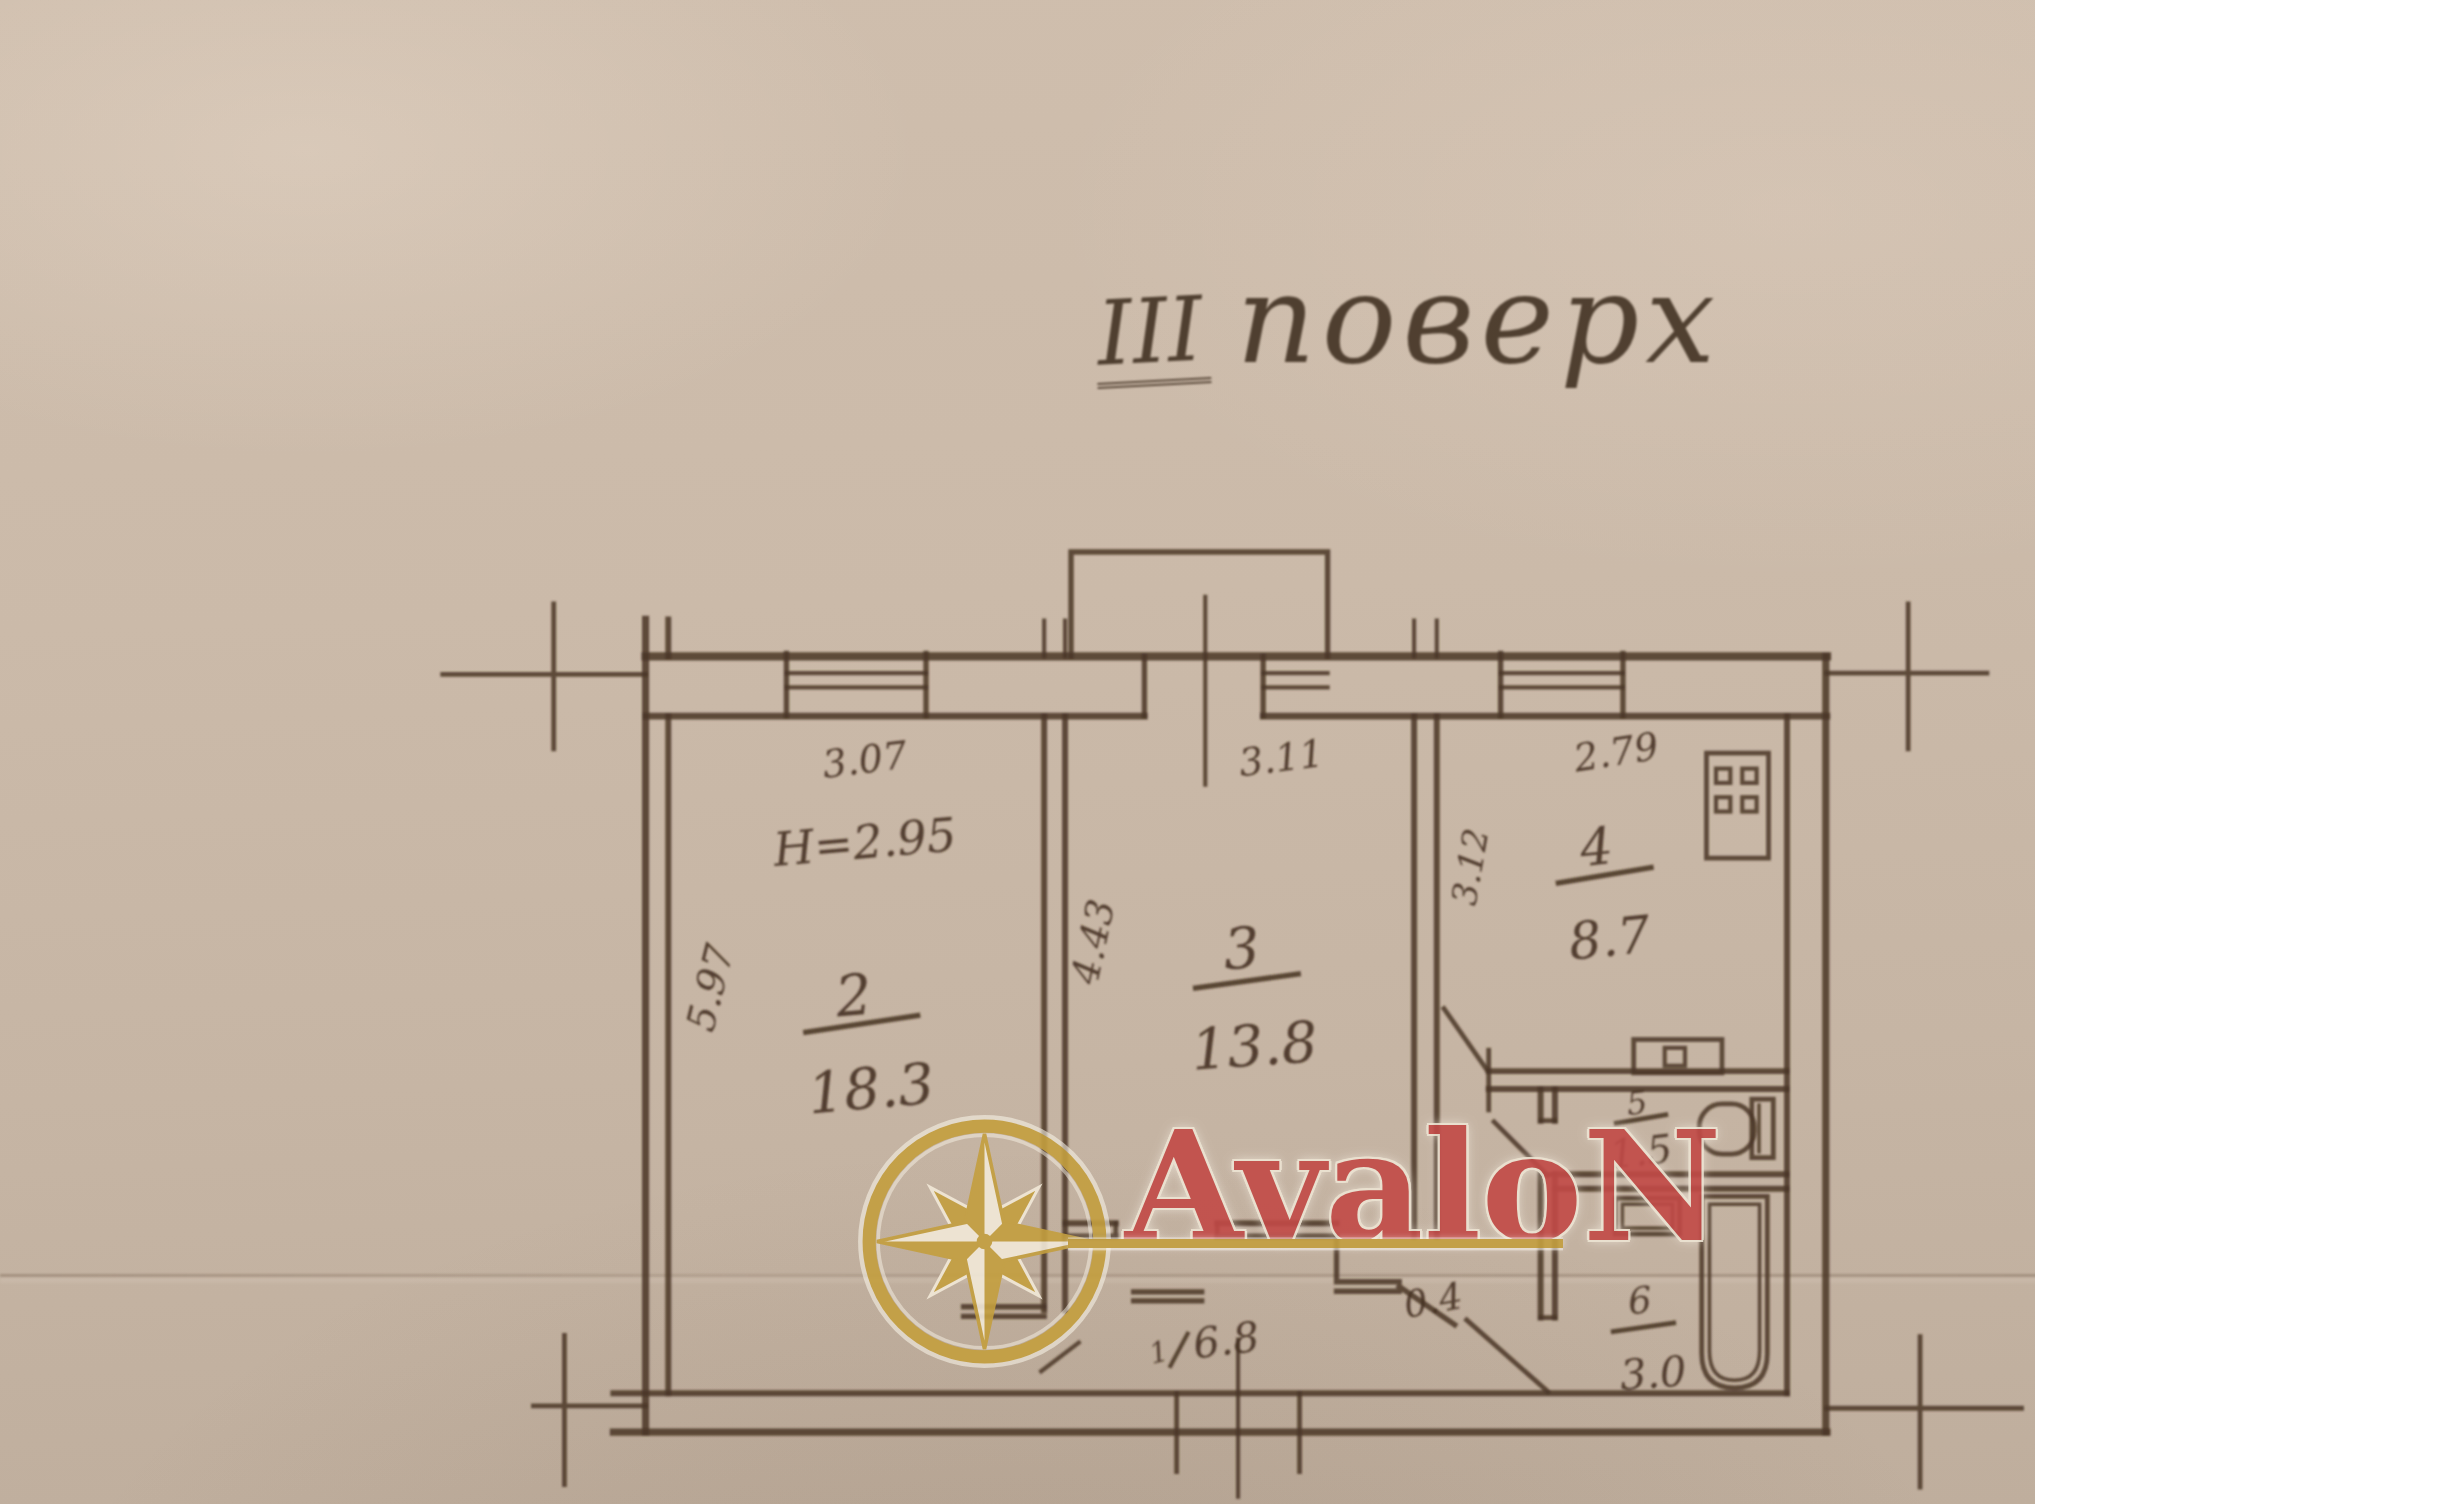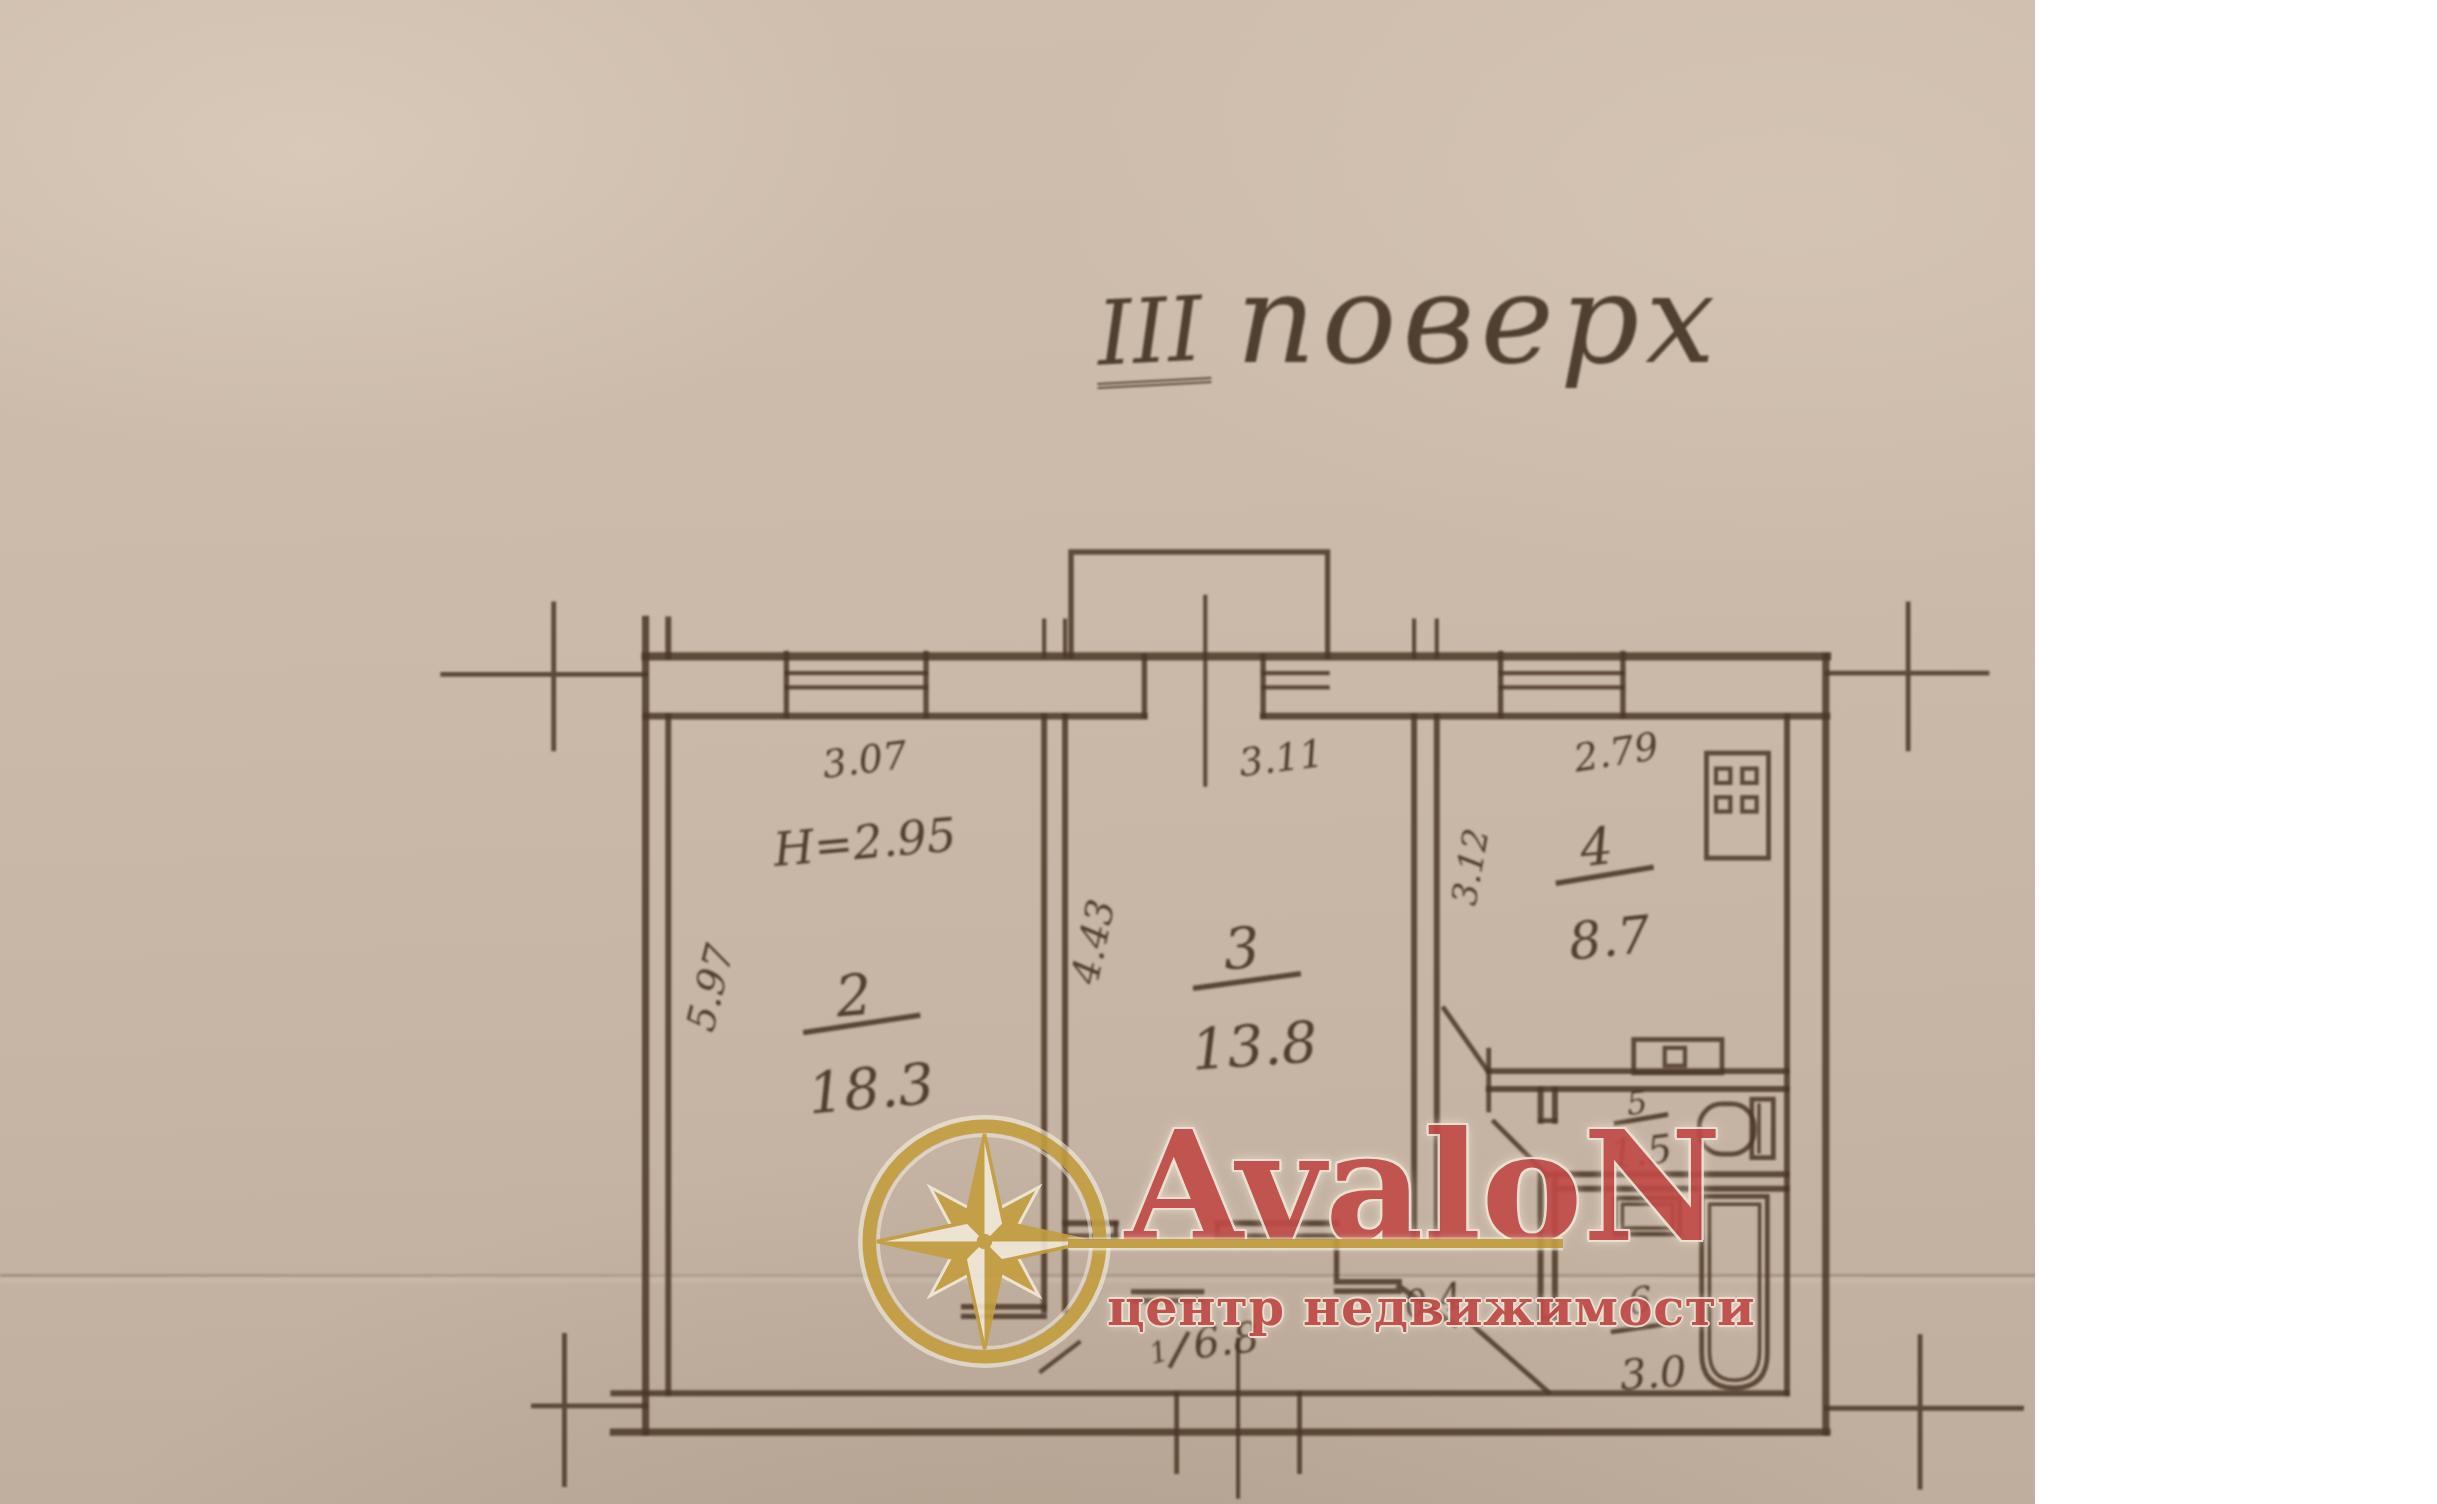--- a/index.html
+++ b/index.html
@@ -228,17 +228,16 @@
       <polygon points="220,40 252,188 400,220 252,252 220,400 188,252 40,220 188,188" fill="#f2e9d8" stroke="#c49f3f" stroke-width="6"></polygon>
 
       <polygon points="220,40 188,188 220,220" fill="#c49f3f"></polygon>
       <polygon points="400,220 252,188 220,220" fill="#c49f3f"></polygon>
       <polygon points="220,400 252,252 220,220" fill="#c49f3f"></polygon>
       <polygon points="40,220 188,252 220,220" fill="#c49f3f"></polygon>
       <circle cx="220" cy="220" r="13" fill="#c49f3f"></circle>
     </svg>
     <div class="wm-brand">AvaloN</div>
     <div class="wm-goldline"></div>
-    <div class="wm-subtitle">центр недвижимости</div>
   </div>
 
 </div>
 
 
 </body></html>

